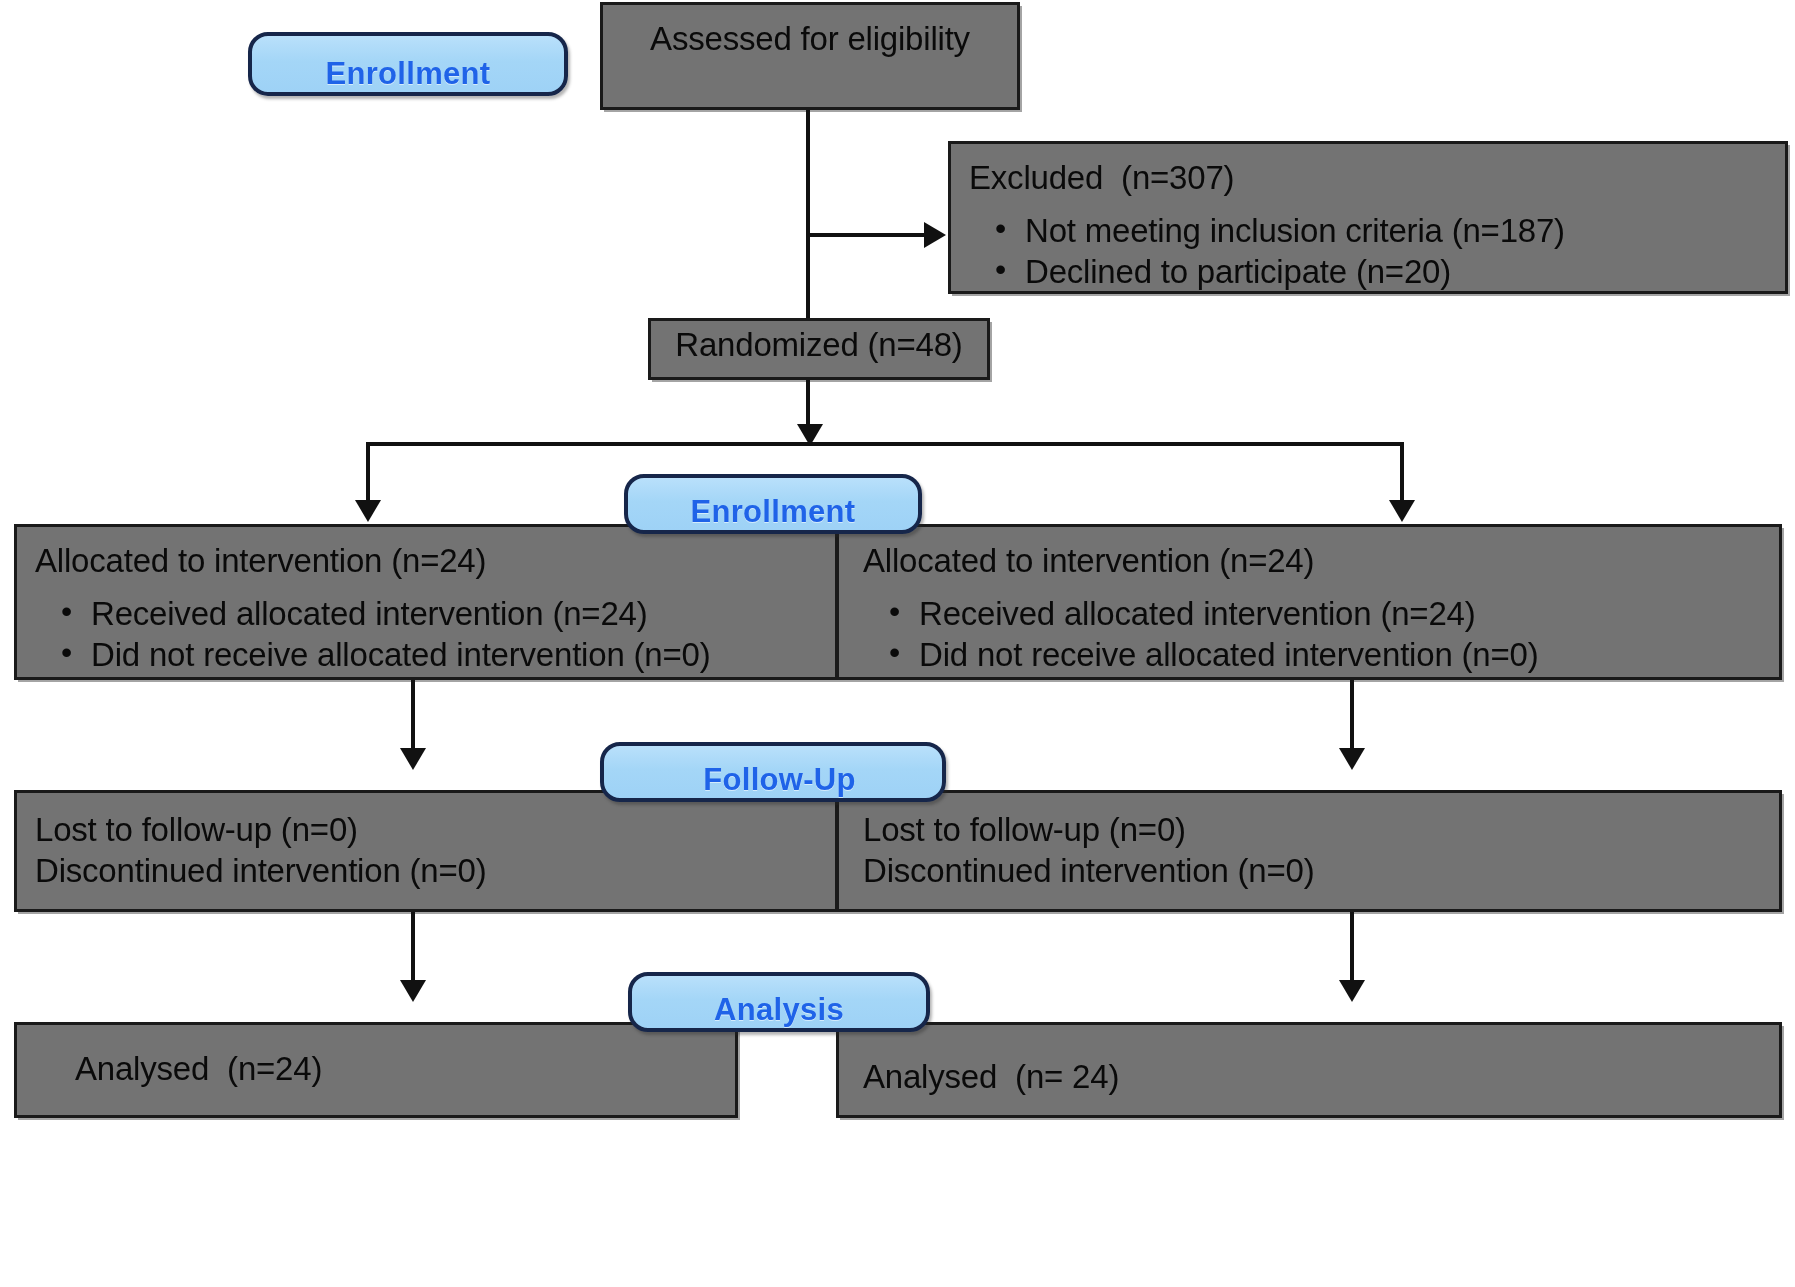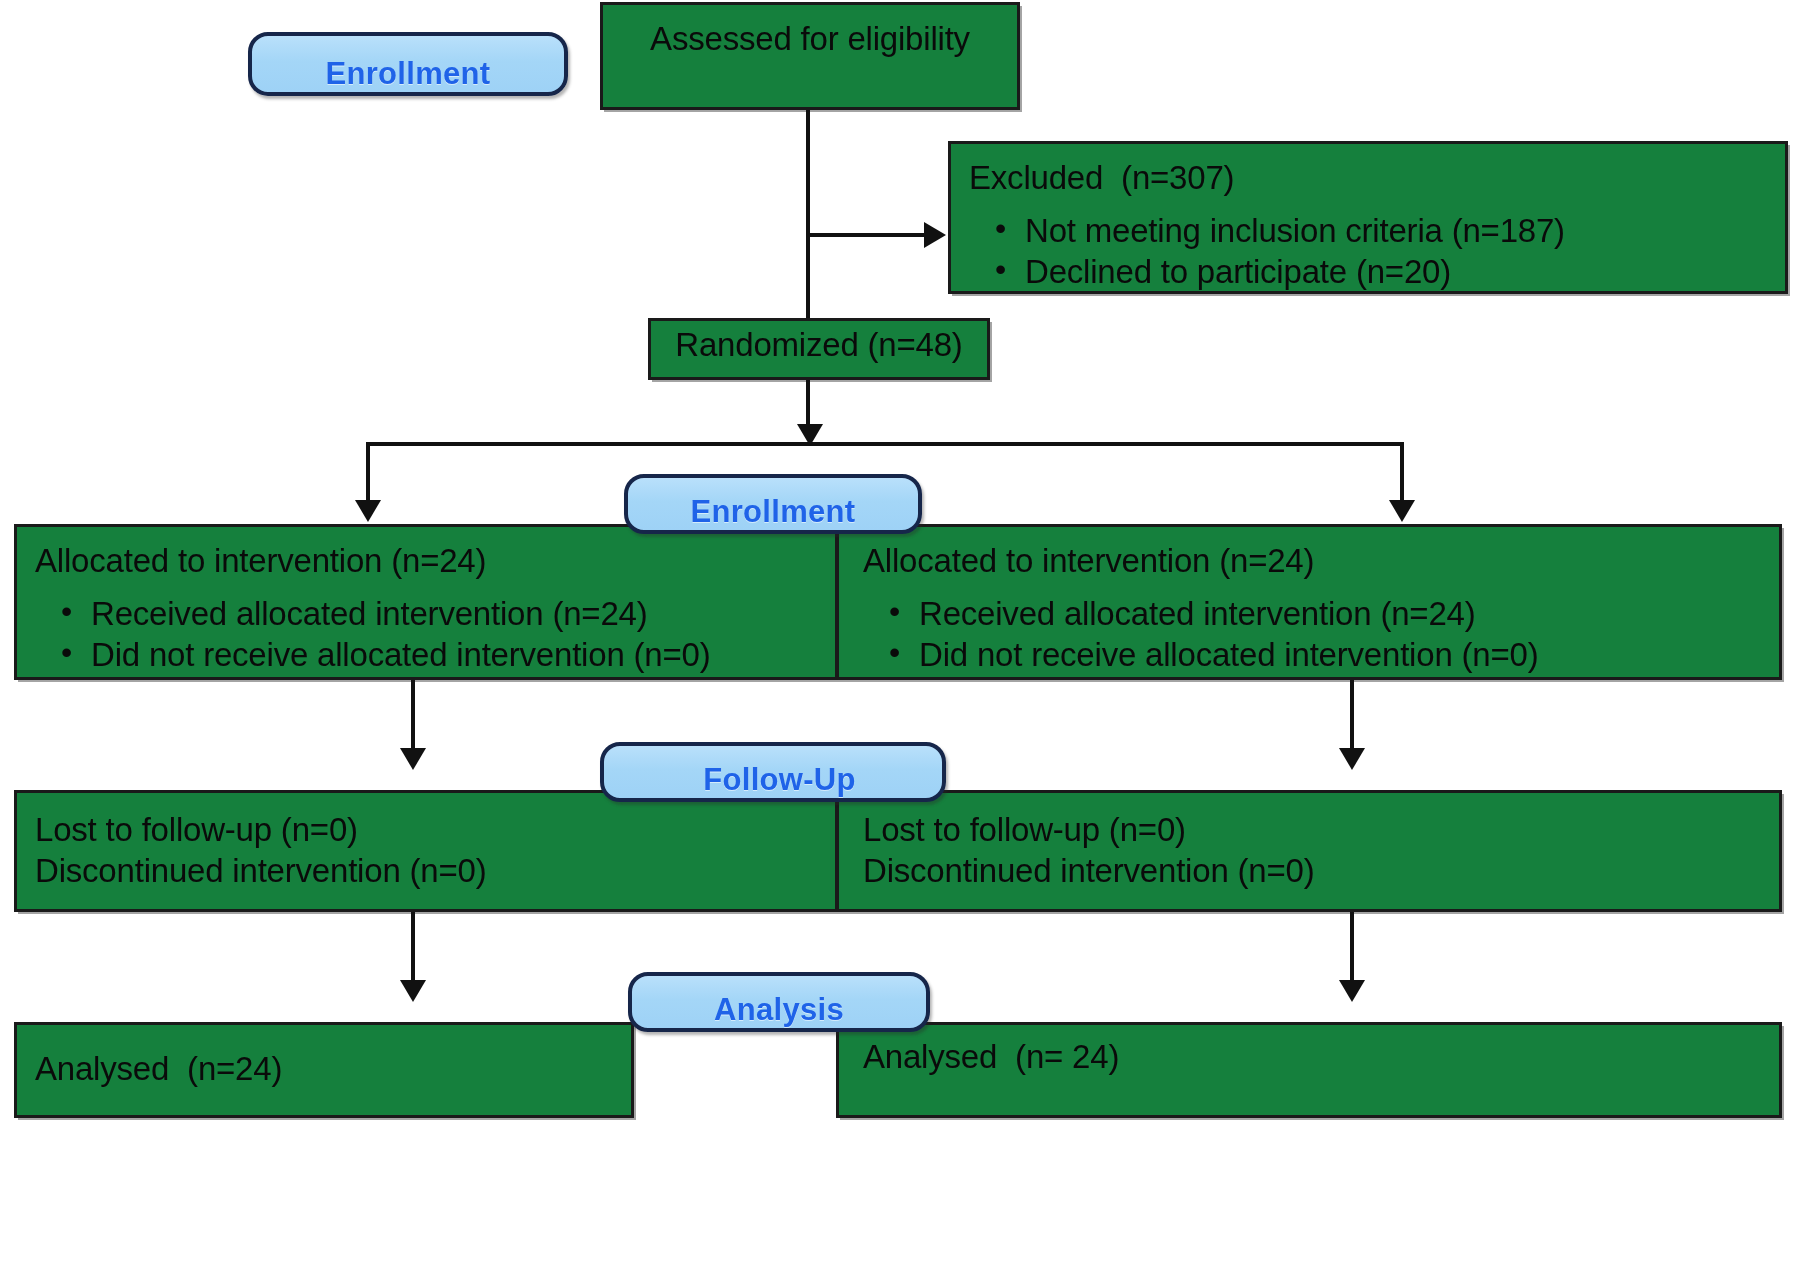--- a/index.html
+++ b/index.html
@@ -16,21 +16,21 @@
   #diagram {
     position: relative;
     width: 1795px;
     height: 1287px;
     background: #ffffff;
   }
 
   
   .box {
     position: absolute;
-    background: #15803d;
+    background: #737373;
     border: 3px solid #1a1a1a;
     box-shadow: 3px 3px 0 -1px rgba(90,90,90,0.55);
   }
   .box-inner {
     padding: 14px 18px 10px 18px;
     font-size: 33px;
     line-height: 1.24;
     color: #0a0a0a;
     font-weight: 400;
     letter-spacing: -0.2px;
@@ -208,25 +208,25 @@
   <div class="vline" style="left:411px; top:912px; height:78px;"></div>
   <div class="arrow-down" style="left:400px; top:980px;"></div>
 
   <div class="vline" style="left:1350px; top:912px; height:78px;"></div>
   <div class="arrow-down" style="left:1339px; top:980px;"></div>
 
   <div class="banner" style="left:628px; top:972px; width:302px; height:60px;">
     <span>Analysis</span>
   </div>
 
-  <div class="box" style="left:14px; top:1022px; width:620px; height:96px;">
+  <div class="box" style="left:14px; top:1022px; width:724px; height:96px;padding-left:40px;">
     <div class="box-inner" style="padding-top:24px;">
       <div class="headline">Analysed  (n=24)</div>
     </div>
   </div>
 
   <div class="box" style="left:836px; top:1022px; width:946px; height:96px;">
-    <div class="box-inner" style="padding-top:12px; padding-left:24px;">
+    <div class="box-inner" style="padding-top:32px; padding-left:24px;">
       <div class="headline">Analysed  (n= 24)</div>
     </div>
   </div>
 
 </div>
 
 </body></html>

